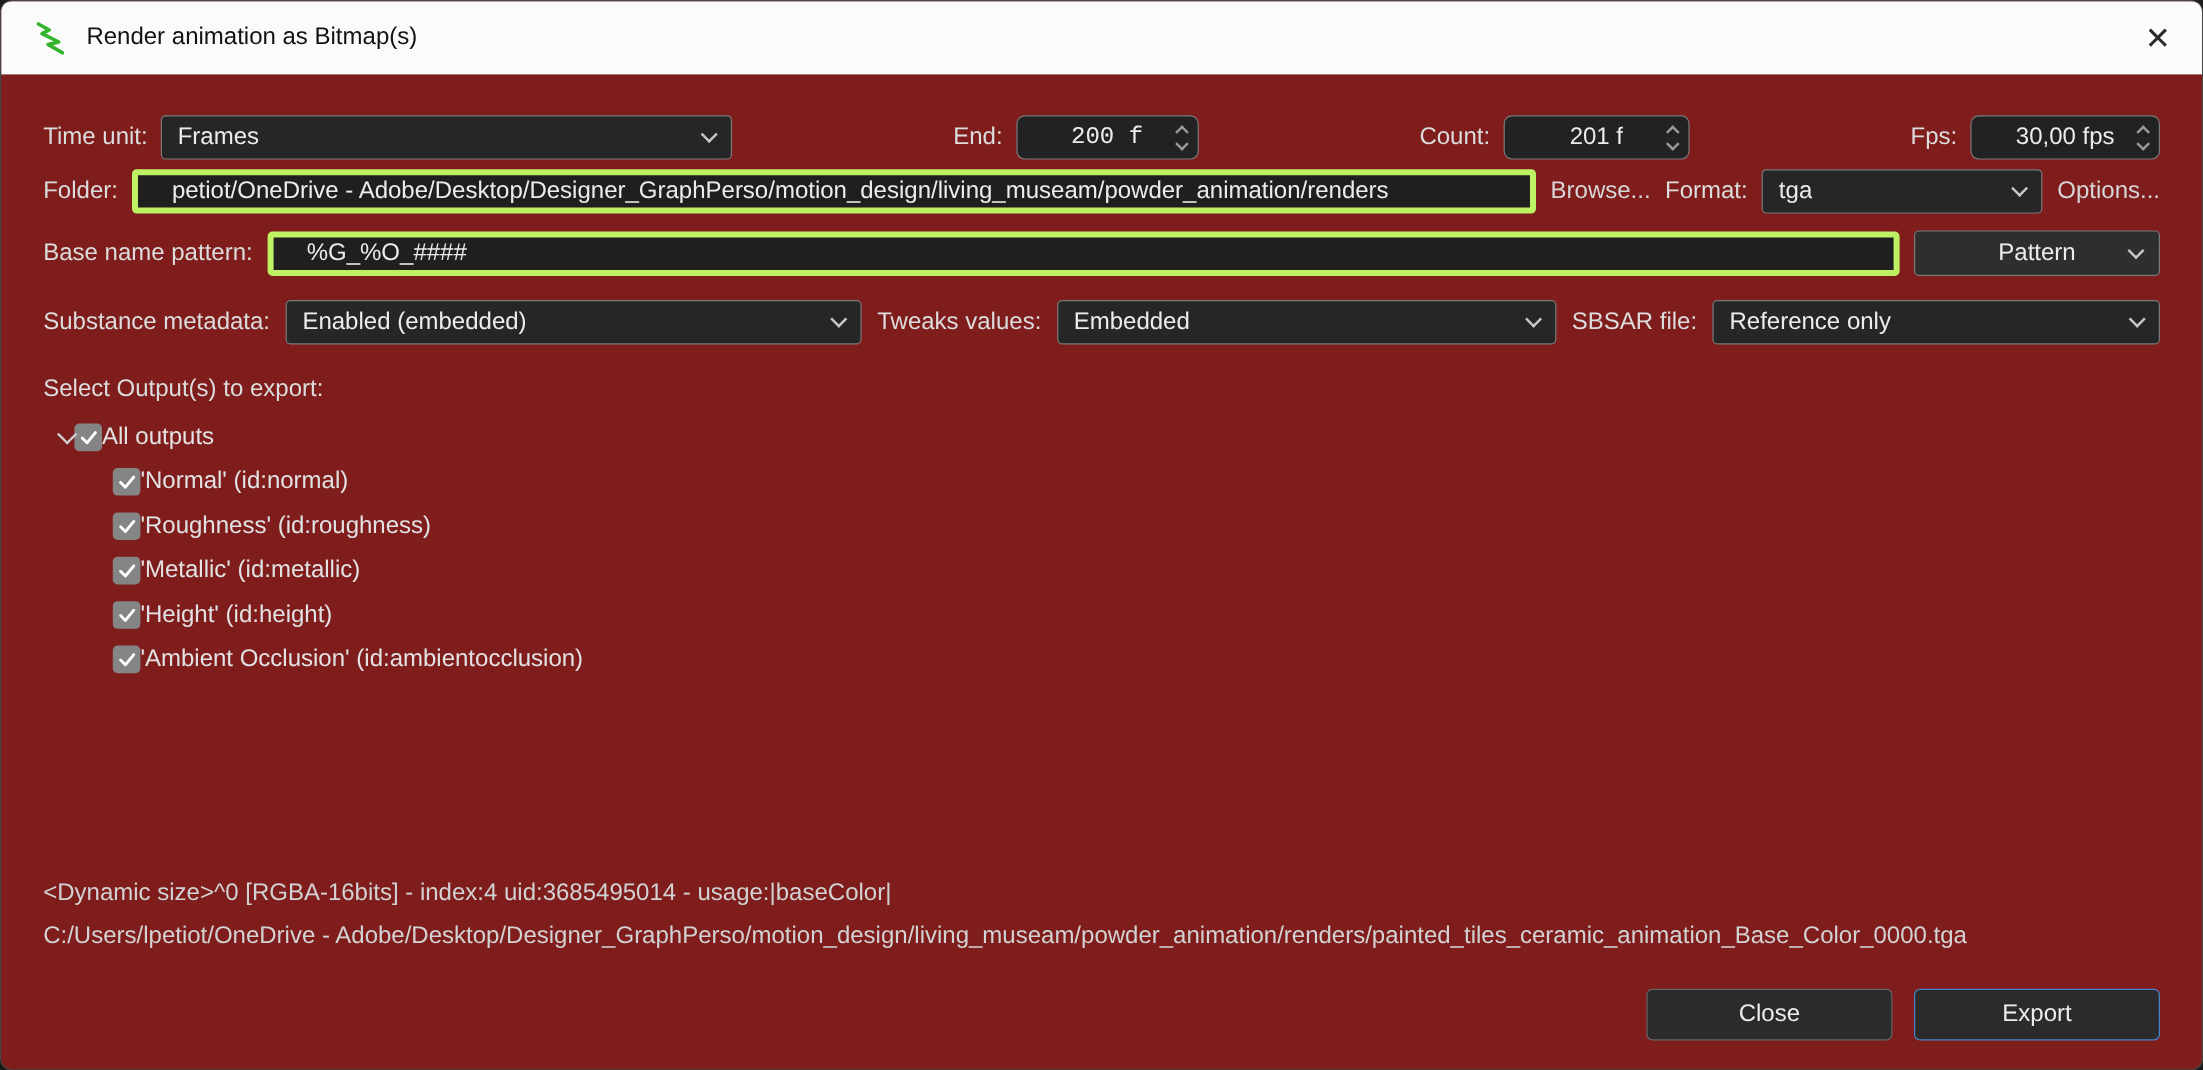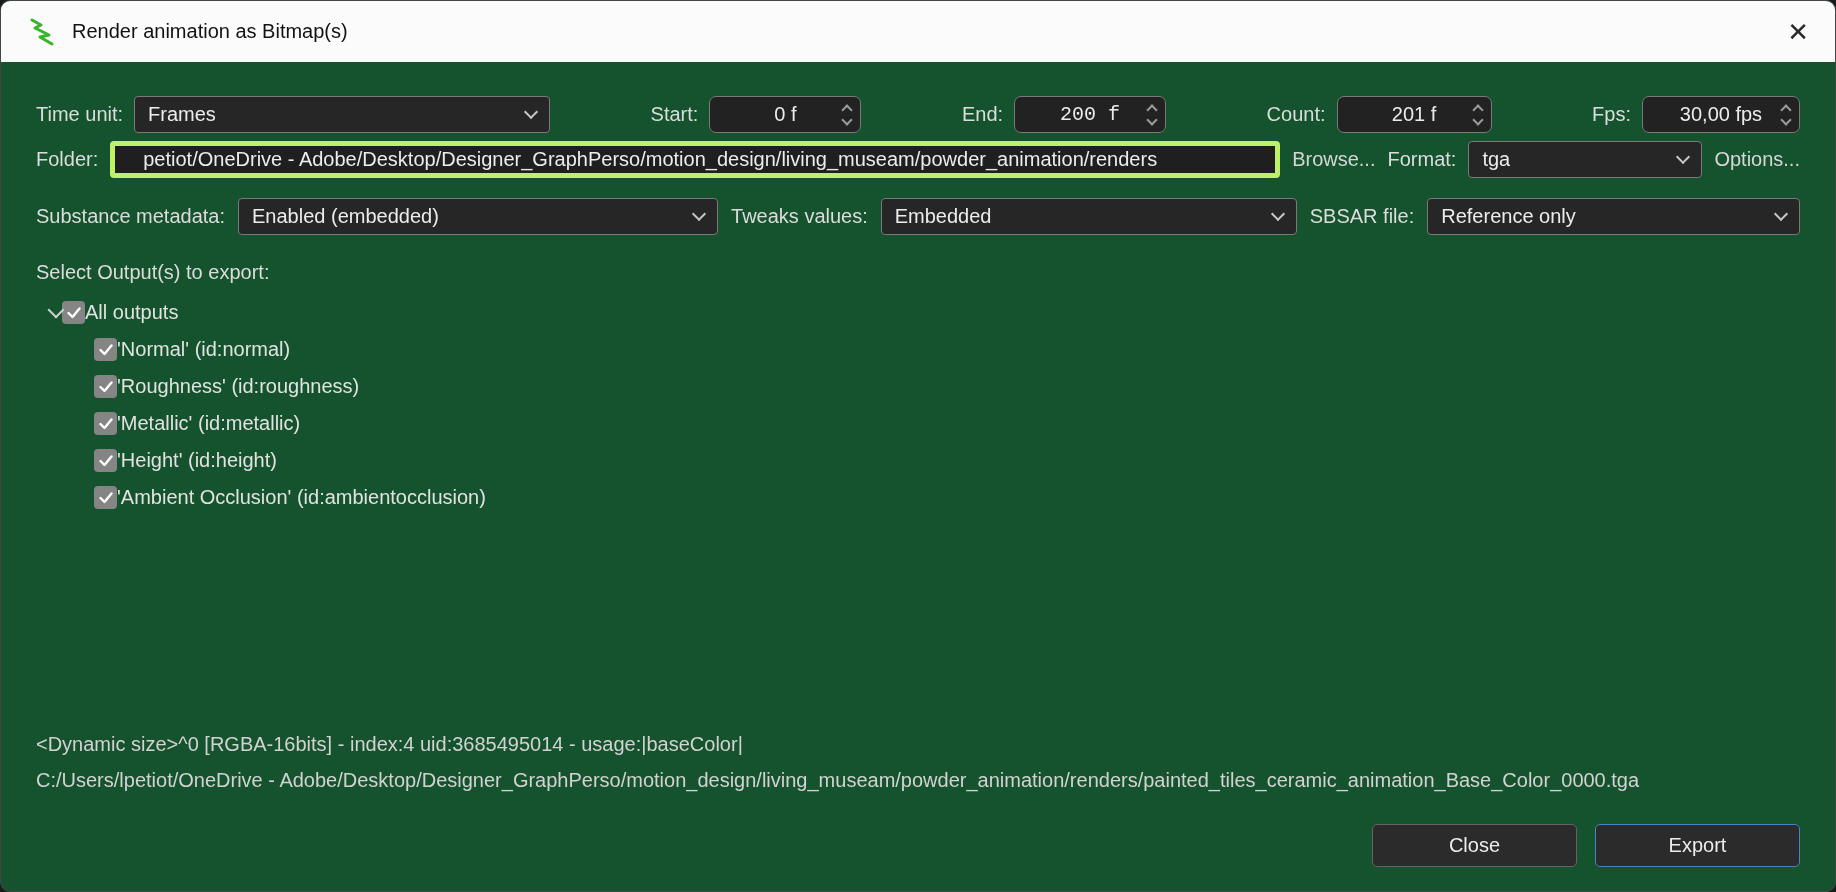--- a/index.html
+++ b/index.html
@@ -1,18 +1,18 @@
 <!DOCTYPE html>
 <html><head>
 <meta charset="utf-8">
 <style>
   * { margin:0; padding:0; box-sizing:border-box; }
   html,body { background:#1b1b1b; font-family:"Liberation Sans", sans-serif; }
   .window {
-    width:1836px; height:892px; background:#14532d;
+    width:1836px; height:892px; background:#7f1d1d;
     border:1px solid #454545; border-radius:10px; overflow:hidden;
     display:flex; flex-direction:column;
   }
   
   .titlebar {
     height:61px; background:#fbfbfb; display:flex; align-items:center;
     padding:0 26px; gap:15px; flex:0 0 auto;
   }
   .window-title { font-size:20px; color:#121212; }
   .close-btn { margin-left:auto; font-size:26px; color:#2a2a2a; cursor:pointer; line-height:1; }
@@ -57,21 +57,21 @@
     width:205px; height:38px; border:1px solid #7a7a7a; border-radius:4px;
     display:flex; align-items:center; justify-content:center; position:relative;
     background:#2e2e2e; color:#ececec; cursor:pointer;
   }
   .pattern-btn .chev { position:absolute; right:14px; }
   
   .row1 { justify-content:space-between; }
   .row2 { margin-top:8px; gap:12px; }
   .row3 { margin-top:14px; gap:12px; }
   .row4 { margin-top:20px; gap:13px; }
-  .dd-timeunit { width:416px; }
+  .dd-timeunit { width:476px; }
   .spin-start { width:152px; }
   .spin-end { width:152px;font-family:Liberation Mono, monospace; }
   .spin-count { width:155px; }
   .spin-fps { width:158px; }
   .folder-input { flex:1; }
   .dd-format { width:234px; }
   .basename-input { flex:1; }
   .dd-metadata { width:480px; }
   .dd-tweaks { width:416px; }
   .dd-sbsar { flex:1; }
@@ -121,30 +121,20 @@
 
     <div class="row row1">
       <div class="group">
         <span class="lbl">Time unit:</span>
         <div class="dropdown dd-timeunit">
           <span class="dd-value">Frames</span>
           <span class="chev"></span>
         </div>
       </div>
       <div class="group">
-        <span class="lbl">Start:</span>
-        <div class="spinner spin-start">
-          <span>0 f</span>
-          <span class="spin-arrows">
-            <span class="spin-up"></span>
-            <span class="spin-down"></span>
-          </span>
-        </div>
-      </div>
-      <div class="group">
         <span class="lbl">End:</span>
         <div class="spinner spin-end">
           <span>200 f</span>
           <span class="spin-arrows">
             <span class="spin-up"></span>
             <span class="spin-down"></span>
           </span>
         </div>
       </div>
       <div class="group">
@@ -174,20 +164,28 @@
       <input class="textinput folder-input" type="text" value="petiot/OneDrive - Adobe/Desktop/Designer_GraphPerso/motion_design/living_museam/powder_animation/renders" style="">
       <span class="flat-btn">Browse...</span>
       <span class="lbl">Format:</span>
       <div class="dropdown dd-format">
         <span class="dd-value">tga</span>
         <span class="chev"></span>
       </div>
       <span class="flat-btn">Options...</span>
     </div>
 
+    <div class="row row3">
+      <span class="lbl">Base name pattern:</span>
+      <input class="textinput basename-input" type="text" value="%G_%O_####" style="">
+      <div class="pattern-btn">
+        <span>Pattern</span>
+        <span class="chev"></span>
+      </div>
+    </div>
 
     <div class="row row4">
       <span class="lbl">Substance metadata:</span>
       <div class="dropdown dd-metadata">
         <span class="dd-value">Enabled (embedded)</span>
         <span class="chev"></span>
       </div>
       <span class="lbl">Tweaks values:</span>
       <div class="dropdown dd-tweaks">
         <span class="dd-value">Embedded</span>

